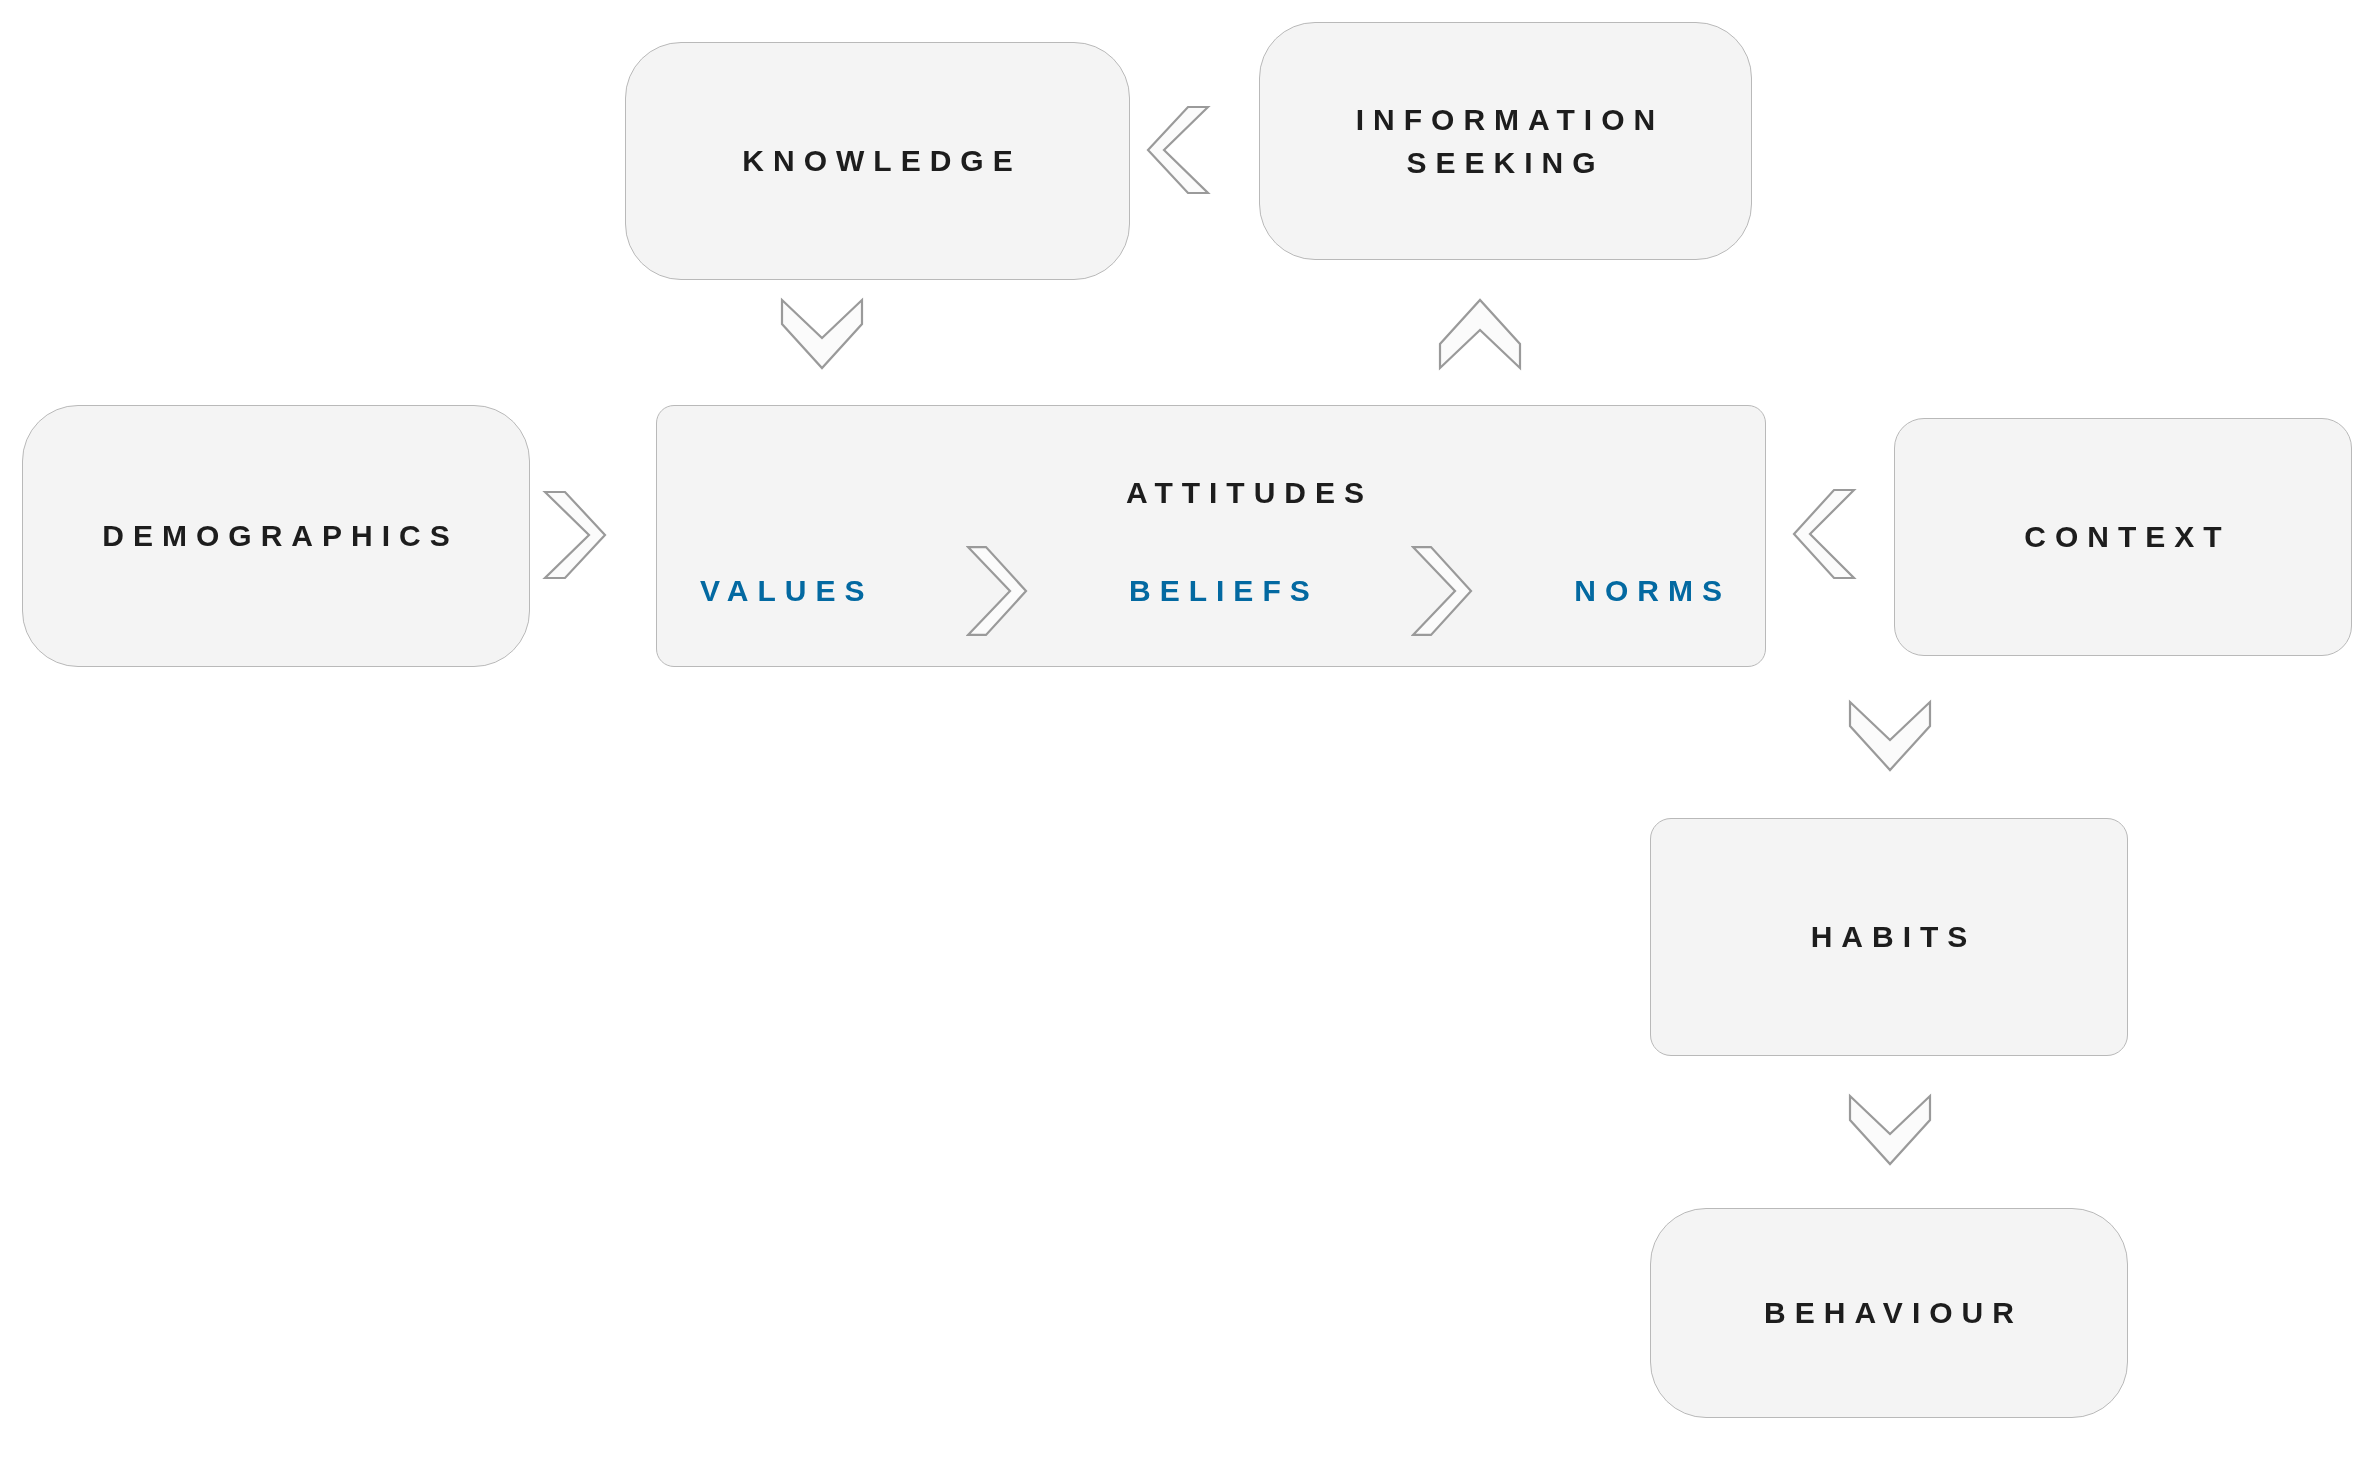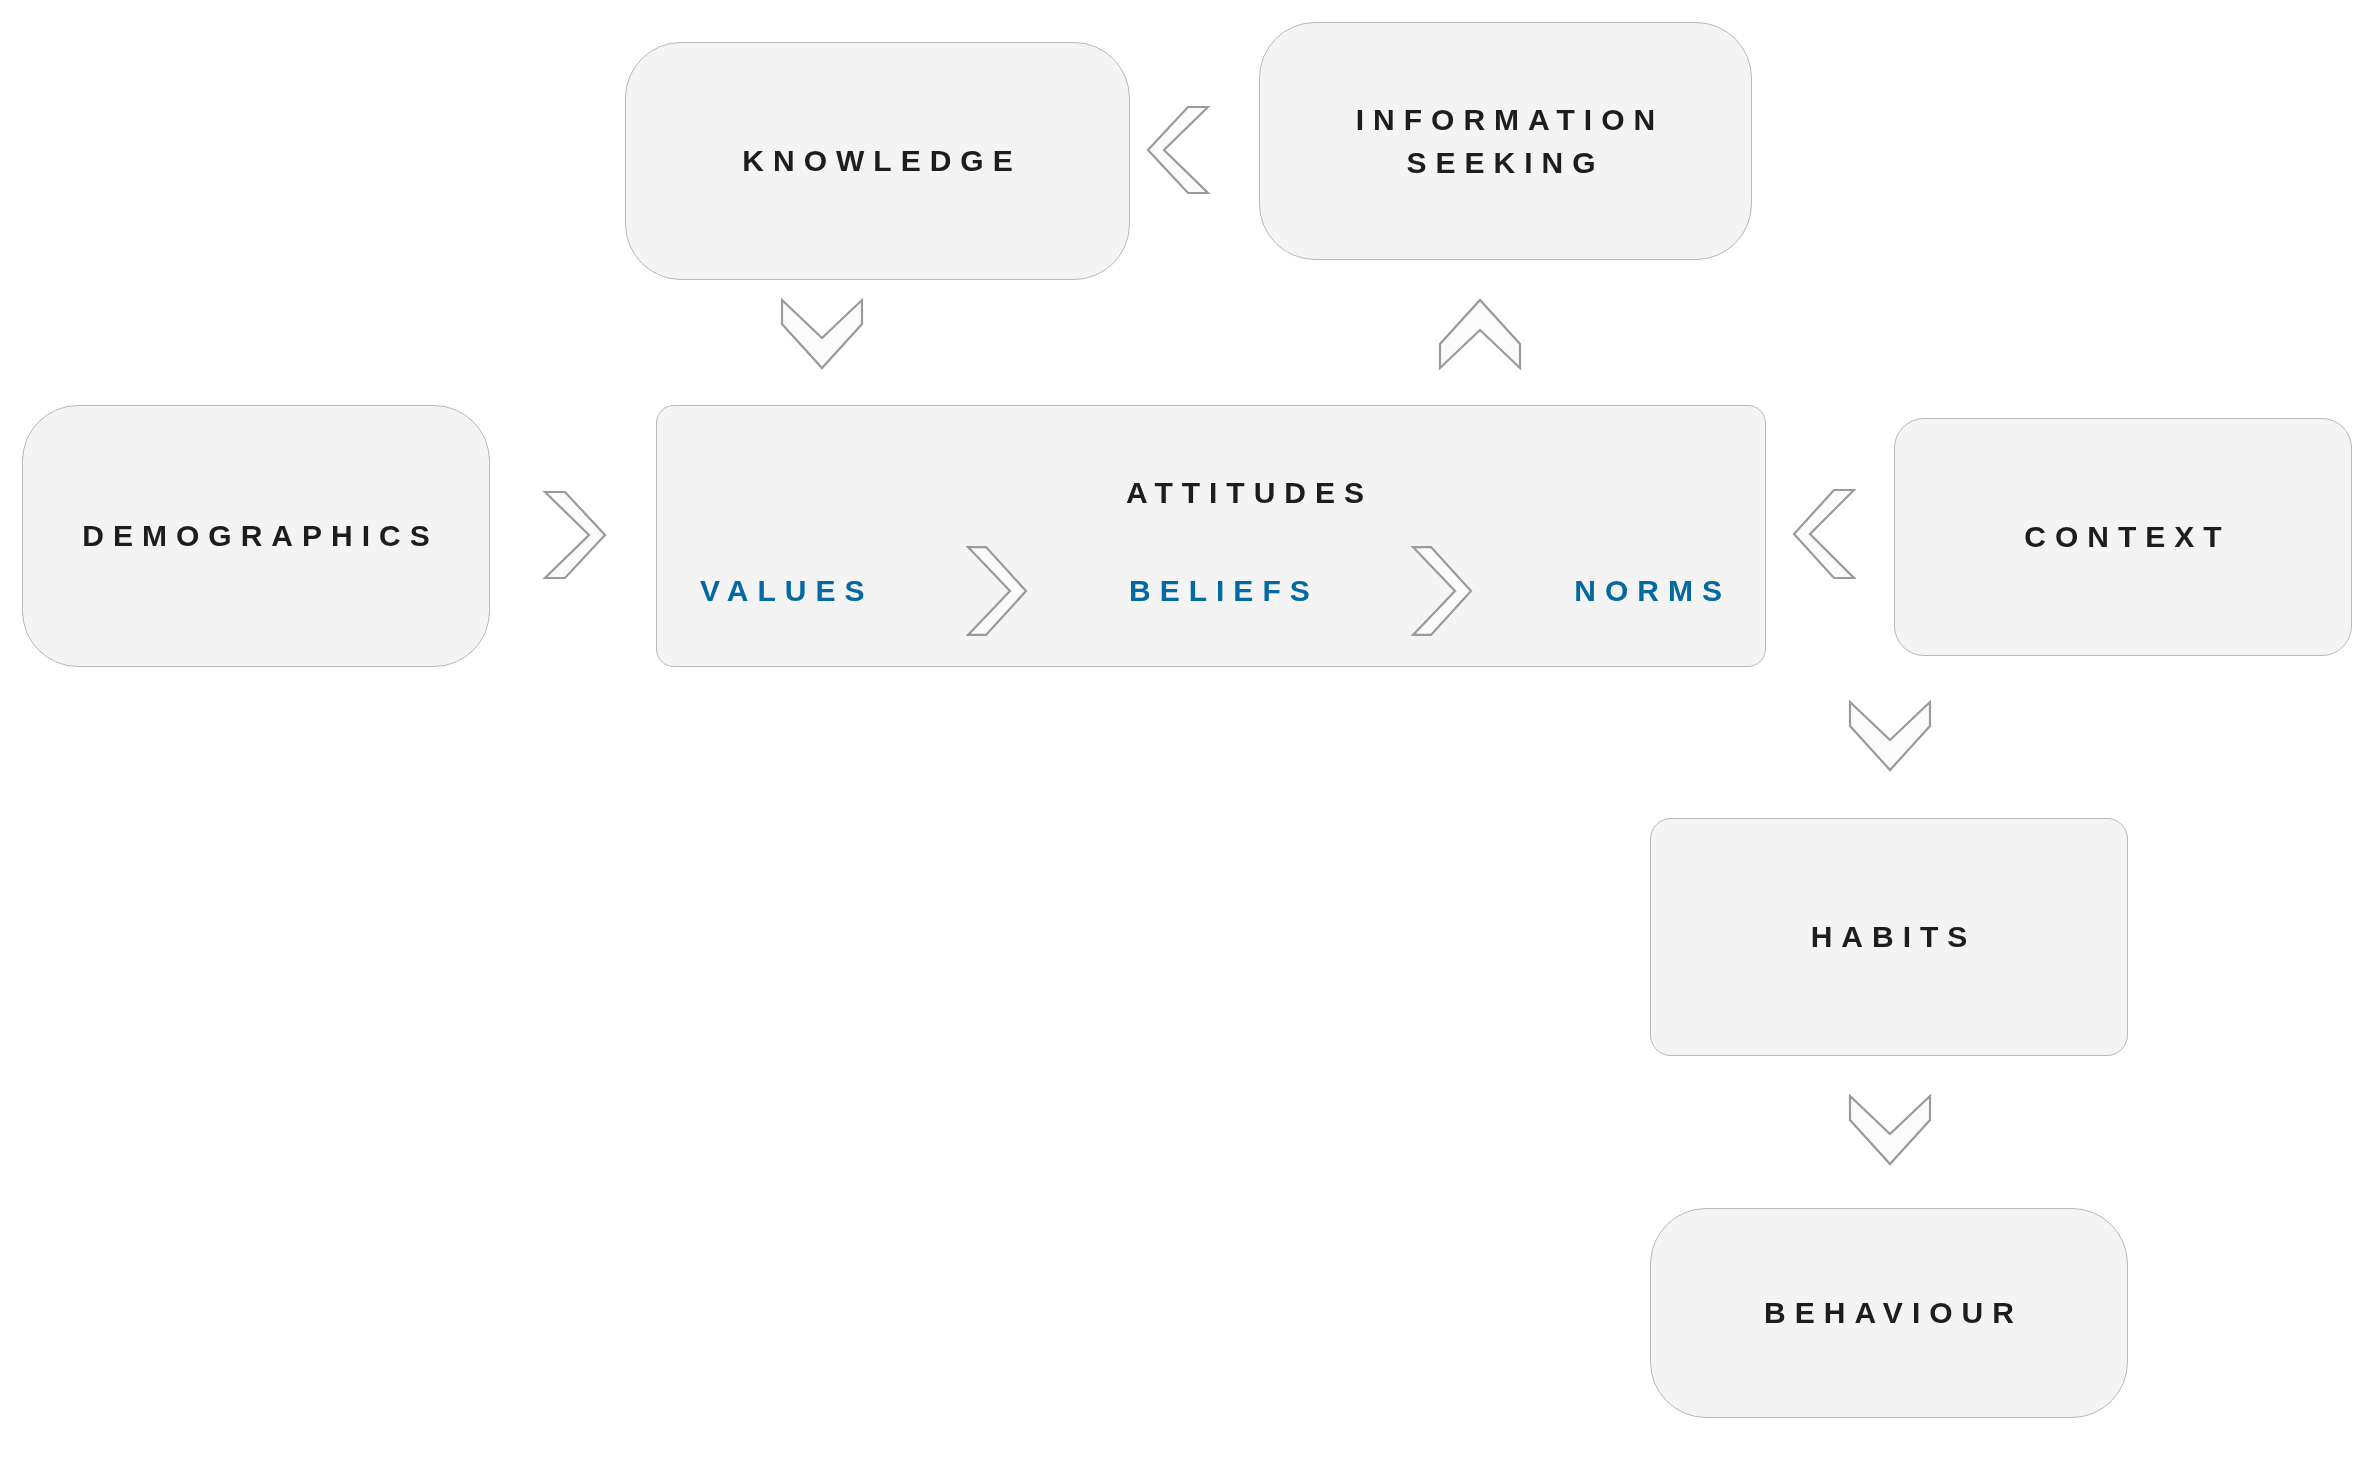--- a/index.html
+++ b/index.html
@@ -37,21 +37,21 @@
     text-indent: 0.30em;
     line-height: 1.45;
     font-size: 30px;
     white-space: pre-line;
   }
 
   
   #node-knowledge      { left: 625px;  top: 22px;   width: 505px; height: 238px; margin-top: 20px; }
   #node-infoseeking    { left: 1259px; top: 22px;   width: 493px; height: 238px; }
   #node-attitudes      { left: 656px;  top: 405px;  width: 1110px;height: 262px; border-radius: 18px; }
-  #node-demographics   { left: 22px;   top: 405px;  width: 468px; height: 262px; }
+  #node-demographics   { left: 22px;   top: 405px;  width: 508px; height: 262px; }
   #node-context        { left: 1894px; top: 418px;  width: 458px; height: 238px; border-radius: 30px; }
   #node-habits         { left: 1650px; top: 818px;  width: 478px; height: 238px; border-radius: 21px; }
   #node-behaviour      { left: 1650px; top: 1208px; width: 478px; height: 210px; }
 
   
   .attitudes-inner {
     position: relative;
     width: 100%;
     height: 100%;
   }

